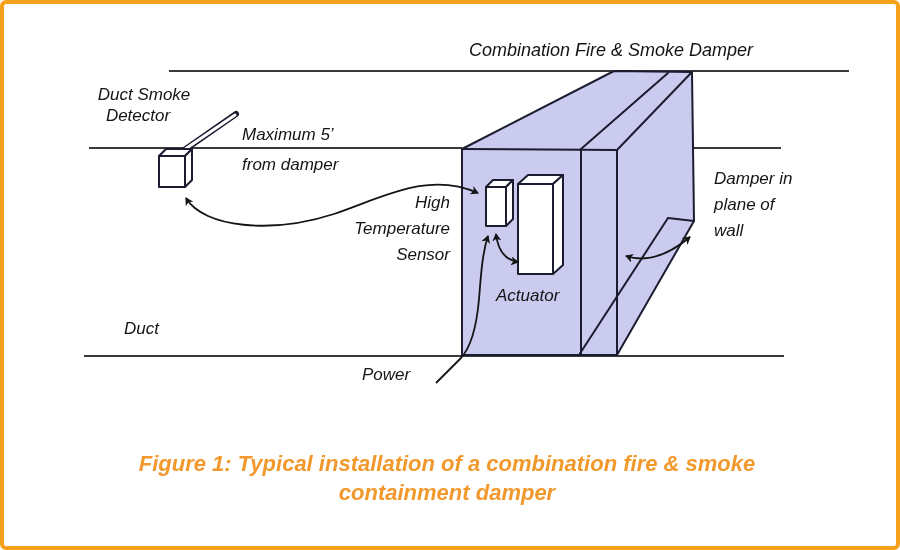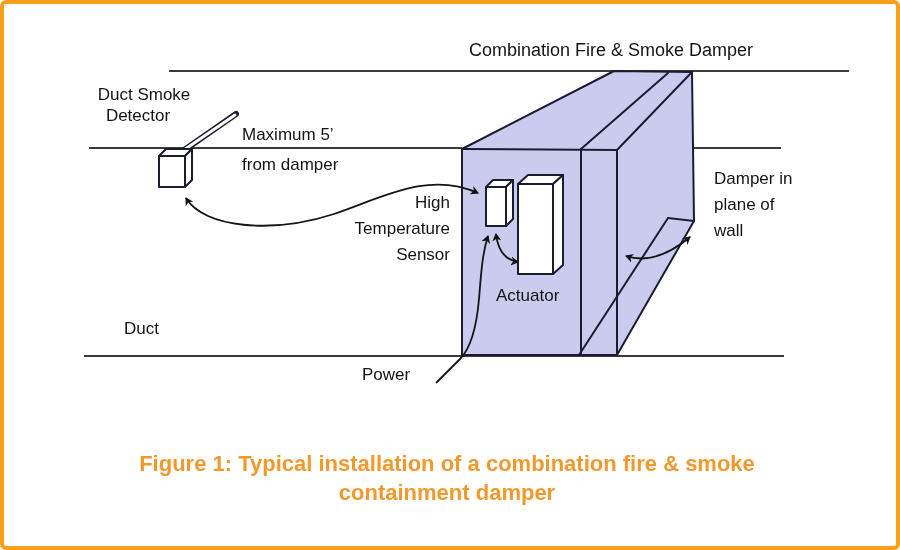--- a/index.html
+++ b/index.html
@@ -10,20 +10,21 @@
   }
   .frame {
     position: relative;
     width: 900px;
     height: 550px;
     box-sizing: border-box;
     background: #ffffff;
     border: 4px solid var(--border-orange, #F5A11C);
     border-radius: 6px;
     overflow: hidden;
+    font-style: italic;
   }
   svg { display: block; }
 
   .duct-line {
     stroke: var(--duct-line, #3A3A3A);
     stroke-width: 2.2;
     fill: none;
   }
   .box-fill {
     fill: var(--damper-fill, #CBCBF0);

